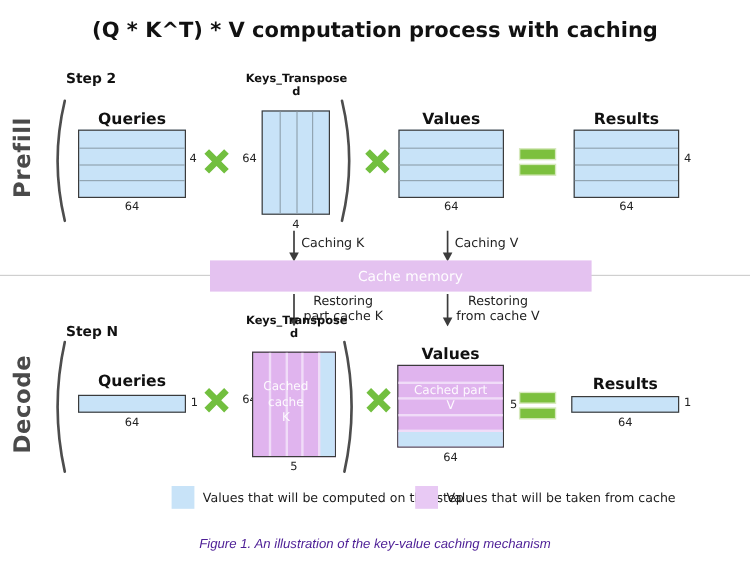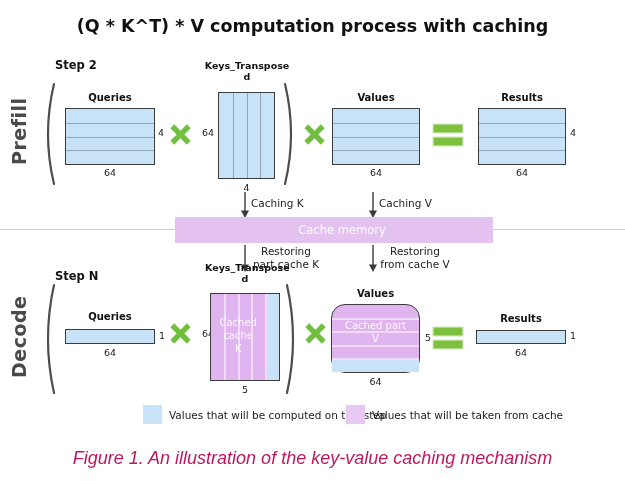--- a/index.html
+++ b/index.html
@@ -3,34 +3,34 @@
 <meta charset="utf-8">
 <style>
   html,body{margin:0;padding:0;background:#fff;}
   .canvas{position:relative;width:625px;height:481px;background:#ffffff;overflow:hidden;
           font-family:"DejaVu Sans","Liberation Sans",sans-serif;color:#1c1c1c;}
   .abs{position:absolute;}
   .title{top:16px;left:0;width:625px;text-align:center;font-size:17.5px;font-weight:700;color:#111;}
   .step{font-size:11.5px;font-weight:700;color:#111;}
   .rowlabel{color:#4a4a4a;font-weight:700;font-size:19px;letter-spacing:.5px;
             writing-mode:vertical-rl;transform:rotate(180deg);display:flex;align-items:center;justify-content:center;}
-  .mlabel{font-size:10px;font-weight:700;text-align:center;color:#111;}
+  .mlabel{font-size:13px;font-weight:700;text-align:center;color:#111;}
   .dim{font-size:9.5px;color:#222;text-align:center;}
   .matrix{box-sizing:border-box;border:1.6px solid #3b3b3b;background:#c8e3f8;}
   .hline{position:absolute;left:0;right:0;height:1px;background:#92a5b2;}
   .vline{position:absolute;top:0;bottom:0;width:1px;background:#92a5b2;}
   .pstripe-v{position:absolute;top:0;bottom:0;width:2px;background:#f0dcf8;}
   .pstripe-h{position:absolute;left:0;right:0;height:2px;background:#f0dcf8;}
   .cachedtxt{position:absolute;color:rgba(255,255,255,.92);font-size:10px;line-height:13px;text-align:center;}
   .arrowlbl{font-size:10.5px;color:#222;line-height:12.5px;}
   .cachebar{background:#e4c2f0;color:rgba(255,255,255,.96);font-size:11.5px;text-align:center;z-index:2;}
   .divline{height:1px;background:#cfcfcf;z-index:1;}
   .legendtxt{font-size:10.5px;color:#1c1c1c;}
   .swatch{width:19px;height:19px;}
-  .caption{top:448px;left:0;width:625px;text-align:center;font-style:italic;font-size:18px;color:#be185d;
+  .caption{top:448px;left:0;width:625px;text-align:center;font-style:italic;font-size:11px;color:#4c1d95;
            font-family:"Liberation Sans","DejaVu Sans",sans-serif;}
   svg{display:block;}
 </style>
 </head>
 <body>
 
 <div class="canvas">
 
   <div class="abs title">(Q * K^T) * V computation process with caching</div>
 
@@ -163,21 +163,21 @@
 
   <svg class="abs" style="left:285px;top:283px;" width="16" height="112">
     <path d="M2 2 Q14 56 2 110" stroke="#4d4d4d" stroke-width="2.2" fill="none" stroke-linecap="round"></path>
   </svg>
 
   <svg class="abs" style="left:301px;top:319px;" width="29" height="29" viewBox="0 0 30 30">
     <path d="M4.5 8.5 L8.5 4.5 L15 11 L21.5 4.5 L25.5 8.5 L19 15 L25.5 21.5 L21.5 25.5 L15 19 L8.5 25.5 L4.5 21.5 L11 15 Z" fill="#72bf3f"></path>
   </svg>
 
   <div class="abs mlabel" style="left:331px;top:288px;width:89px;">Values</div>
-  <div class="abs matrix" style="left:331px;top:304px;width:89px;height:69px;background:#e0b4ee;border-radius:14px;">
+  <div class="abs matrix" style="left:331px;top:304px;width:89px;height:69px;background:#e0b4ee;">
     <div style="position:absolute;left:0;right:0;bottom:0;height:20%;background:#c8e3f8;"></div>
     <div class="pstripe-h" style="top:19%;"></div>
     <div class="pstripe-h" style="top:39%;"></div>
     <div class="pstripe-h" style="top:59%;"></div>
     <div class="pstripe-h" style="top:79%;"></div>
     <div class="cachedtxt" style="left:0;right:0;top:14px;">
       <span>Cached part</span><br>
       <span>V</span>
     </div>
   </div>

